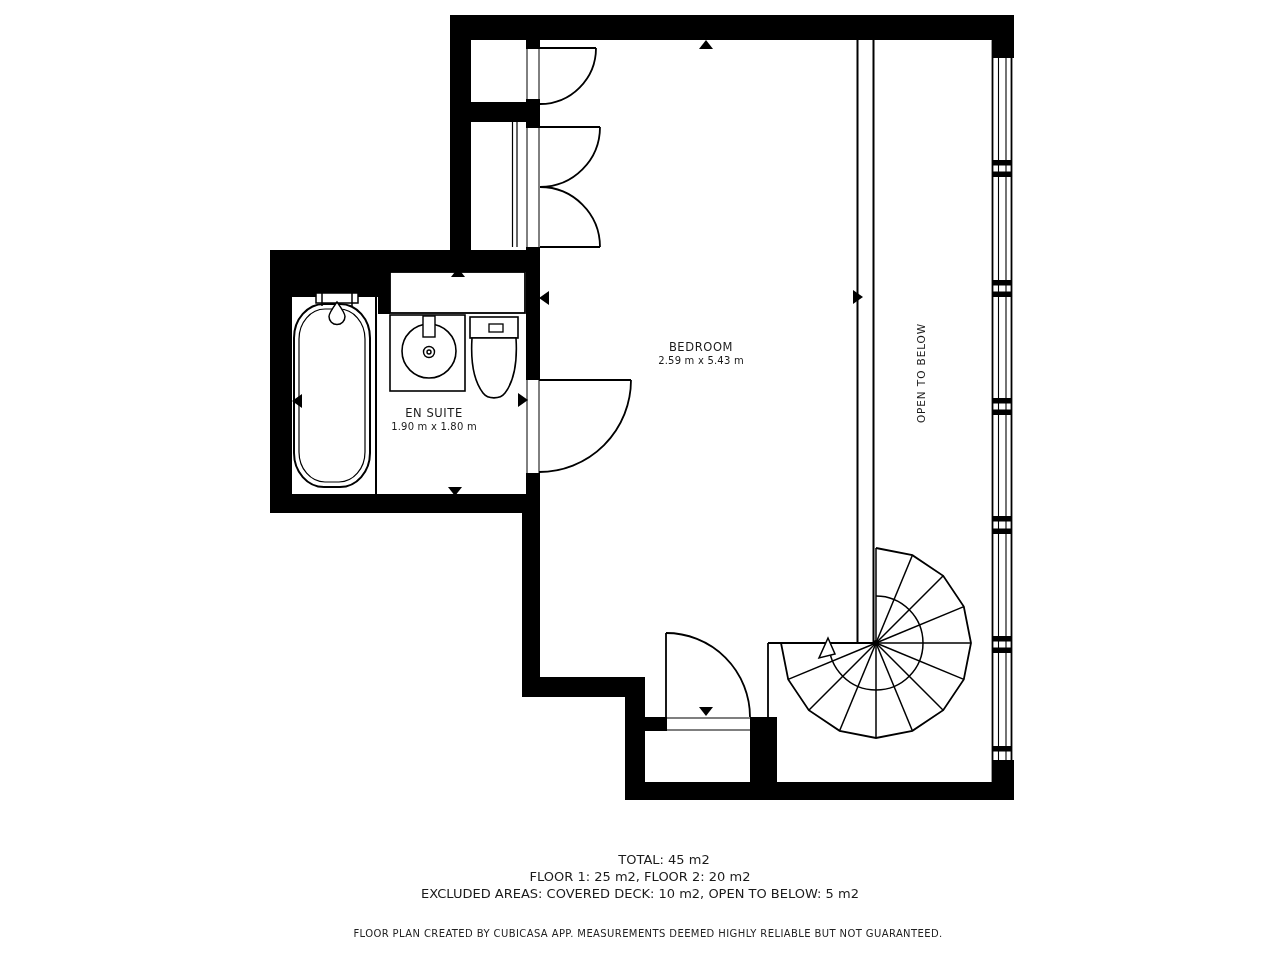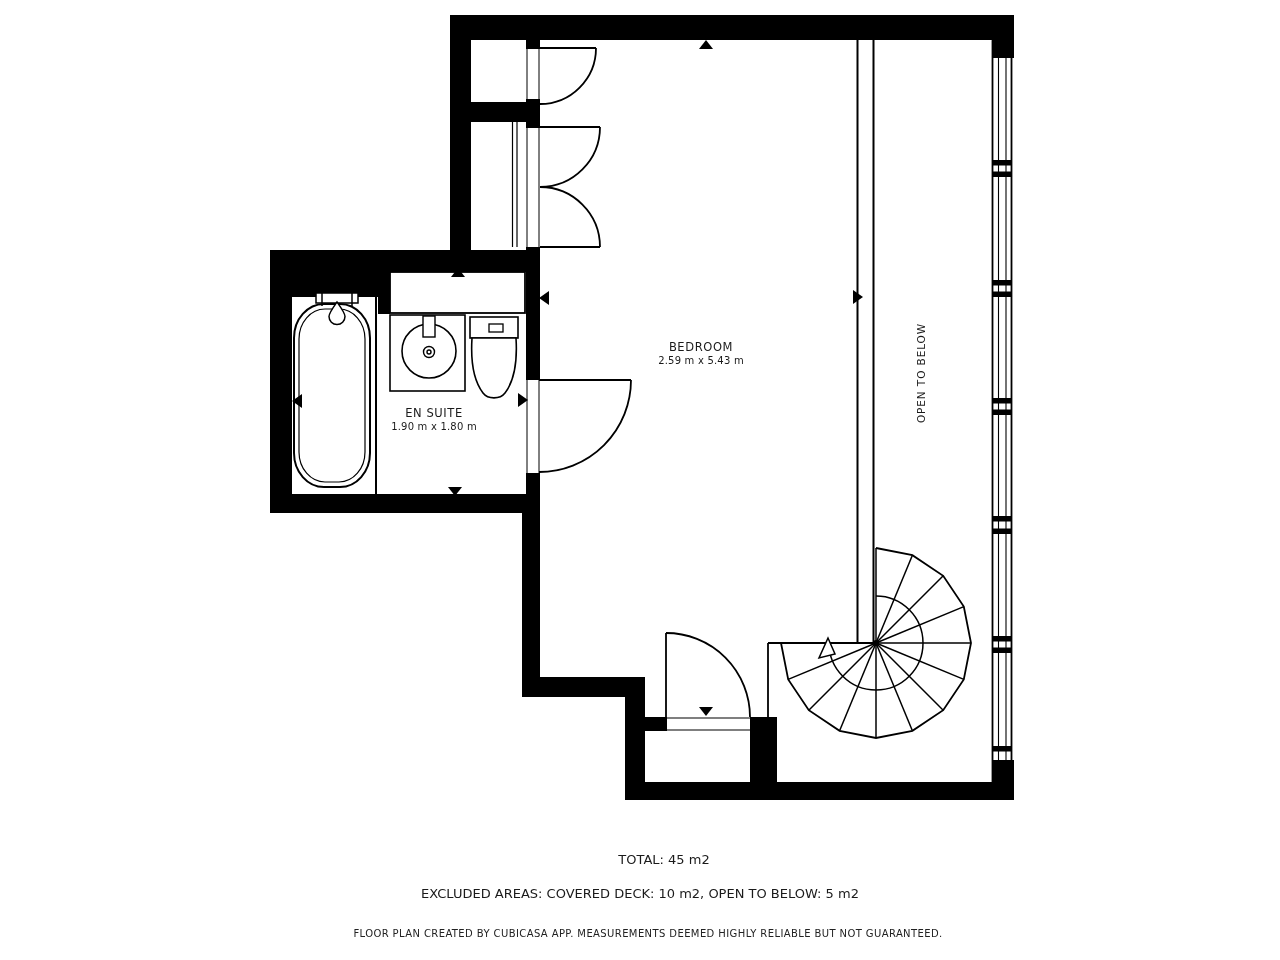--- a/index.html
+++ b/index.html
@@ -171,15 +171,16 @@
   <g>
     <text x="701" y="351" text-anchor="middle" class="room-name">BEDROOM</text>
     <text x="701" y="364" text-anchor="middle" class="room-dims">2.59 m x 5.43 m</text>
     <text x="434" y="417" text-anchor="middle" class="room-name">EN SUITE</text>
     <text x="434" y="430" text-anchor="middle" class="room-dims">1.90 m x 1.80 m</text>
     <text x="921" y="377" text-anchor="middle" class="otb-label" transform="rotate(-90 921 373)">OPEN TO BELOW</text>
   </g>
 </svg>
 
   <div class="summary-line bold" style="top:852px;">TOTAL: 45 m2</div>
+  <div class="summary-line" style="top:869px;">FLOOR 1: 25 m2, FLOOR 2: 20 m2</div>
   <div class="summary-line" style="top:885.5px;">EXCLUDED AREAS: COVERED DECK: 10 m2, OPEN TO BELOW: 5 m2</div>
   <div class="disclaimer" style="top:928px;">FLOOR PLAN CREATED BY CUBICASA APP. MEASUREMENTS DEEMED HIGHLY RELIABLE BUT NOT GUARANTEED.</div>
 </div>
 
 </body></html>

